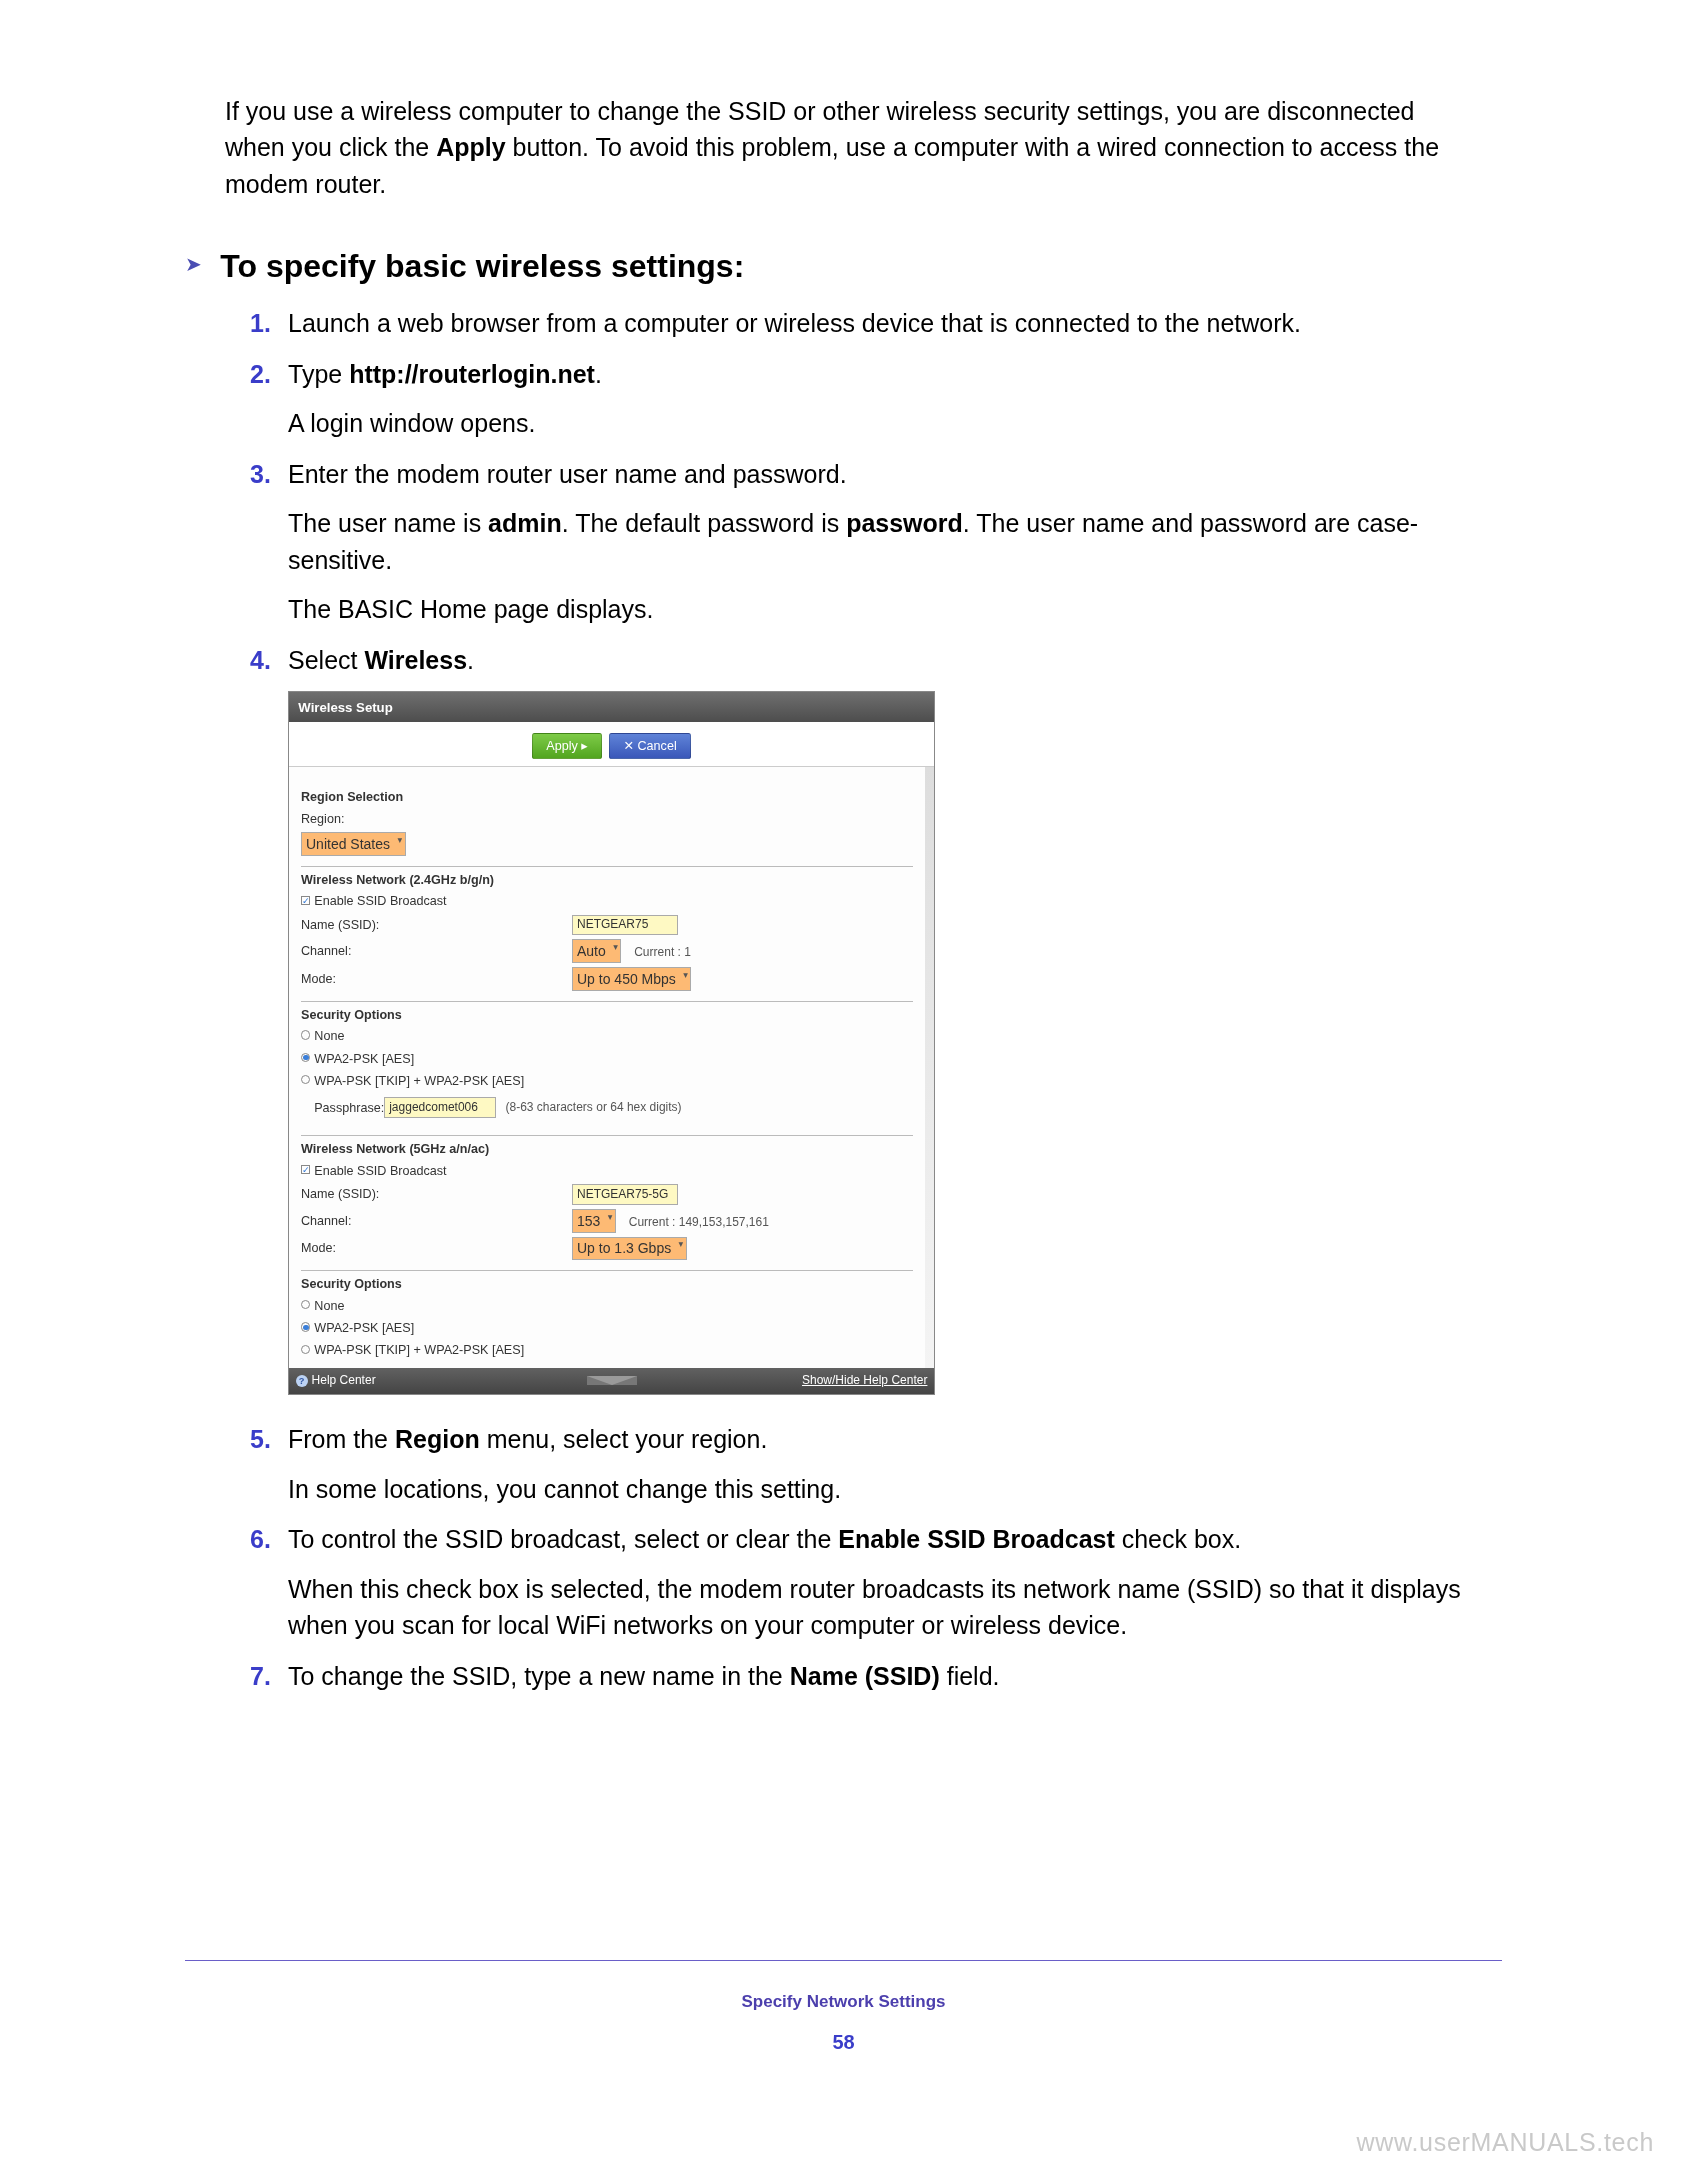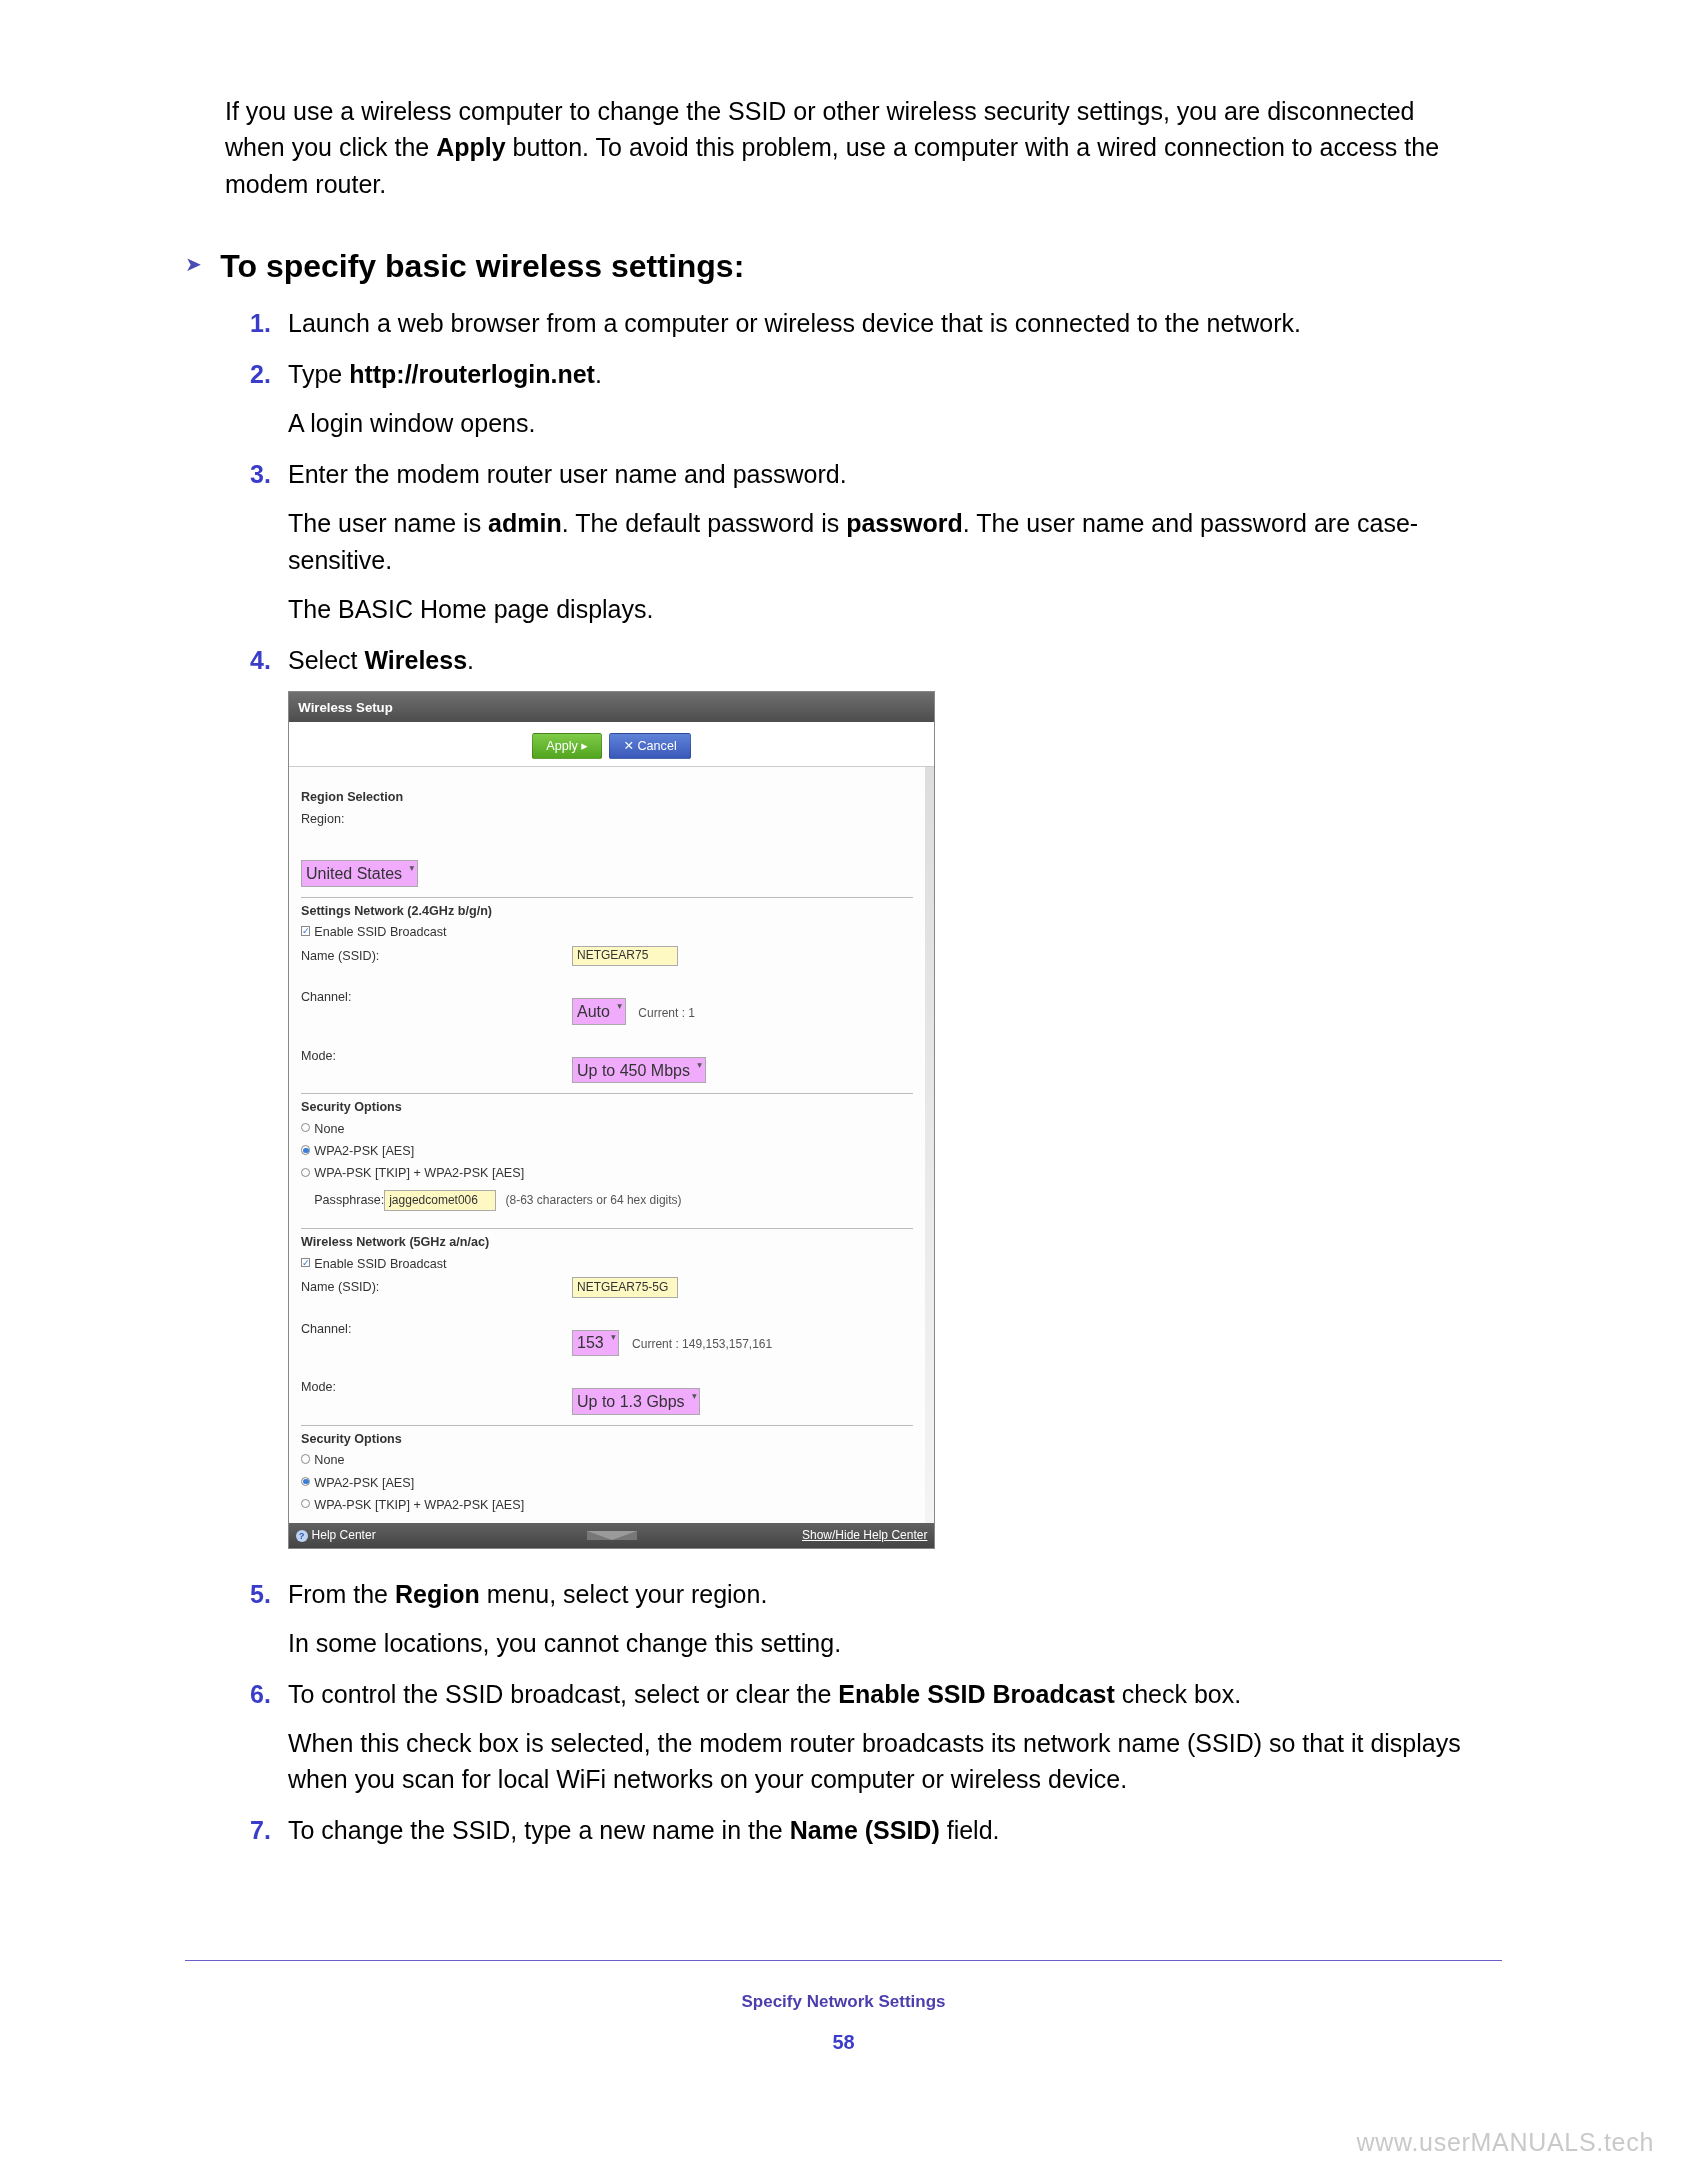--- a/index.html
+++ b/index.html
@@ -133,26 +133,25 @@
   .rp-row {
     display: flex;
     align-items: center;
     padding: 2px 0;
   }
   .rp-label { flex: 0 0 271px; }
   .rp-val { flex: 1; }
   .rp-select {
     display: inline-block;
     border: 0.7px solid #aaa;
-    background: #f0abfc;
+    background: #fdba74;
     padding: 0.7px 14.6px 0.7px 4px;
-    font-size: 16px;
+    font-size: 14px;
     position: relative;
     min-width: 66px;
-    margin-top: 28px;
   }
   .rp-select::after {
     content: "▾";
     position: absolute;
     right: 2.6px; top: 0.7px;
     font-size: 9.3px;
     color: #555;
   }
   .rp-input {
     border: 0.7px solid #aaa;
@@ -301,21 +300,21 @@
         <div class="rp-scroll">
 
           <div class="rp-section-title">Region Selection</div>
           <div class="rp-row">
             <span>Region:</span>
           </div>
           <div class="rp-row">
             <span class="rp-select" style="min-width:99px;">United States</span>
           </div>
 
-          <div class="rp-section-title border-top">Settings Network (2.4GHz b/g/n)</div>
+          <div class="rp-section-title border-top">Wireless Network (2.4GHz b/g/n)</div>
           <div class="rp-row">
             <span class="rp-check checked"></span>
             <span>Enable SSID Broadcast</span>
           </div>
           <div class="rp-row">
             <span class="rp-label">Name (SSID):</span>
             <span class="rp-val"><span class="rp-input">NETGEAR75</span></span>
           </div>
           <div class="rp-row">
             <span class="rp-label">Channel:</span>

